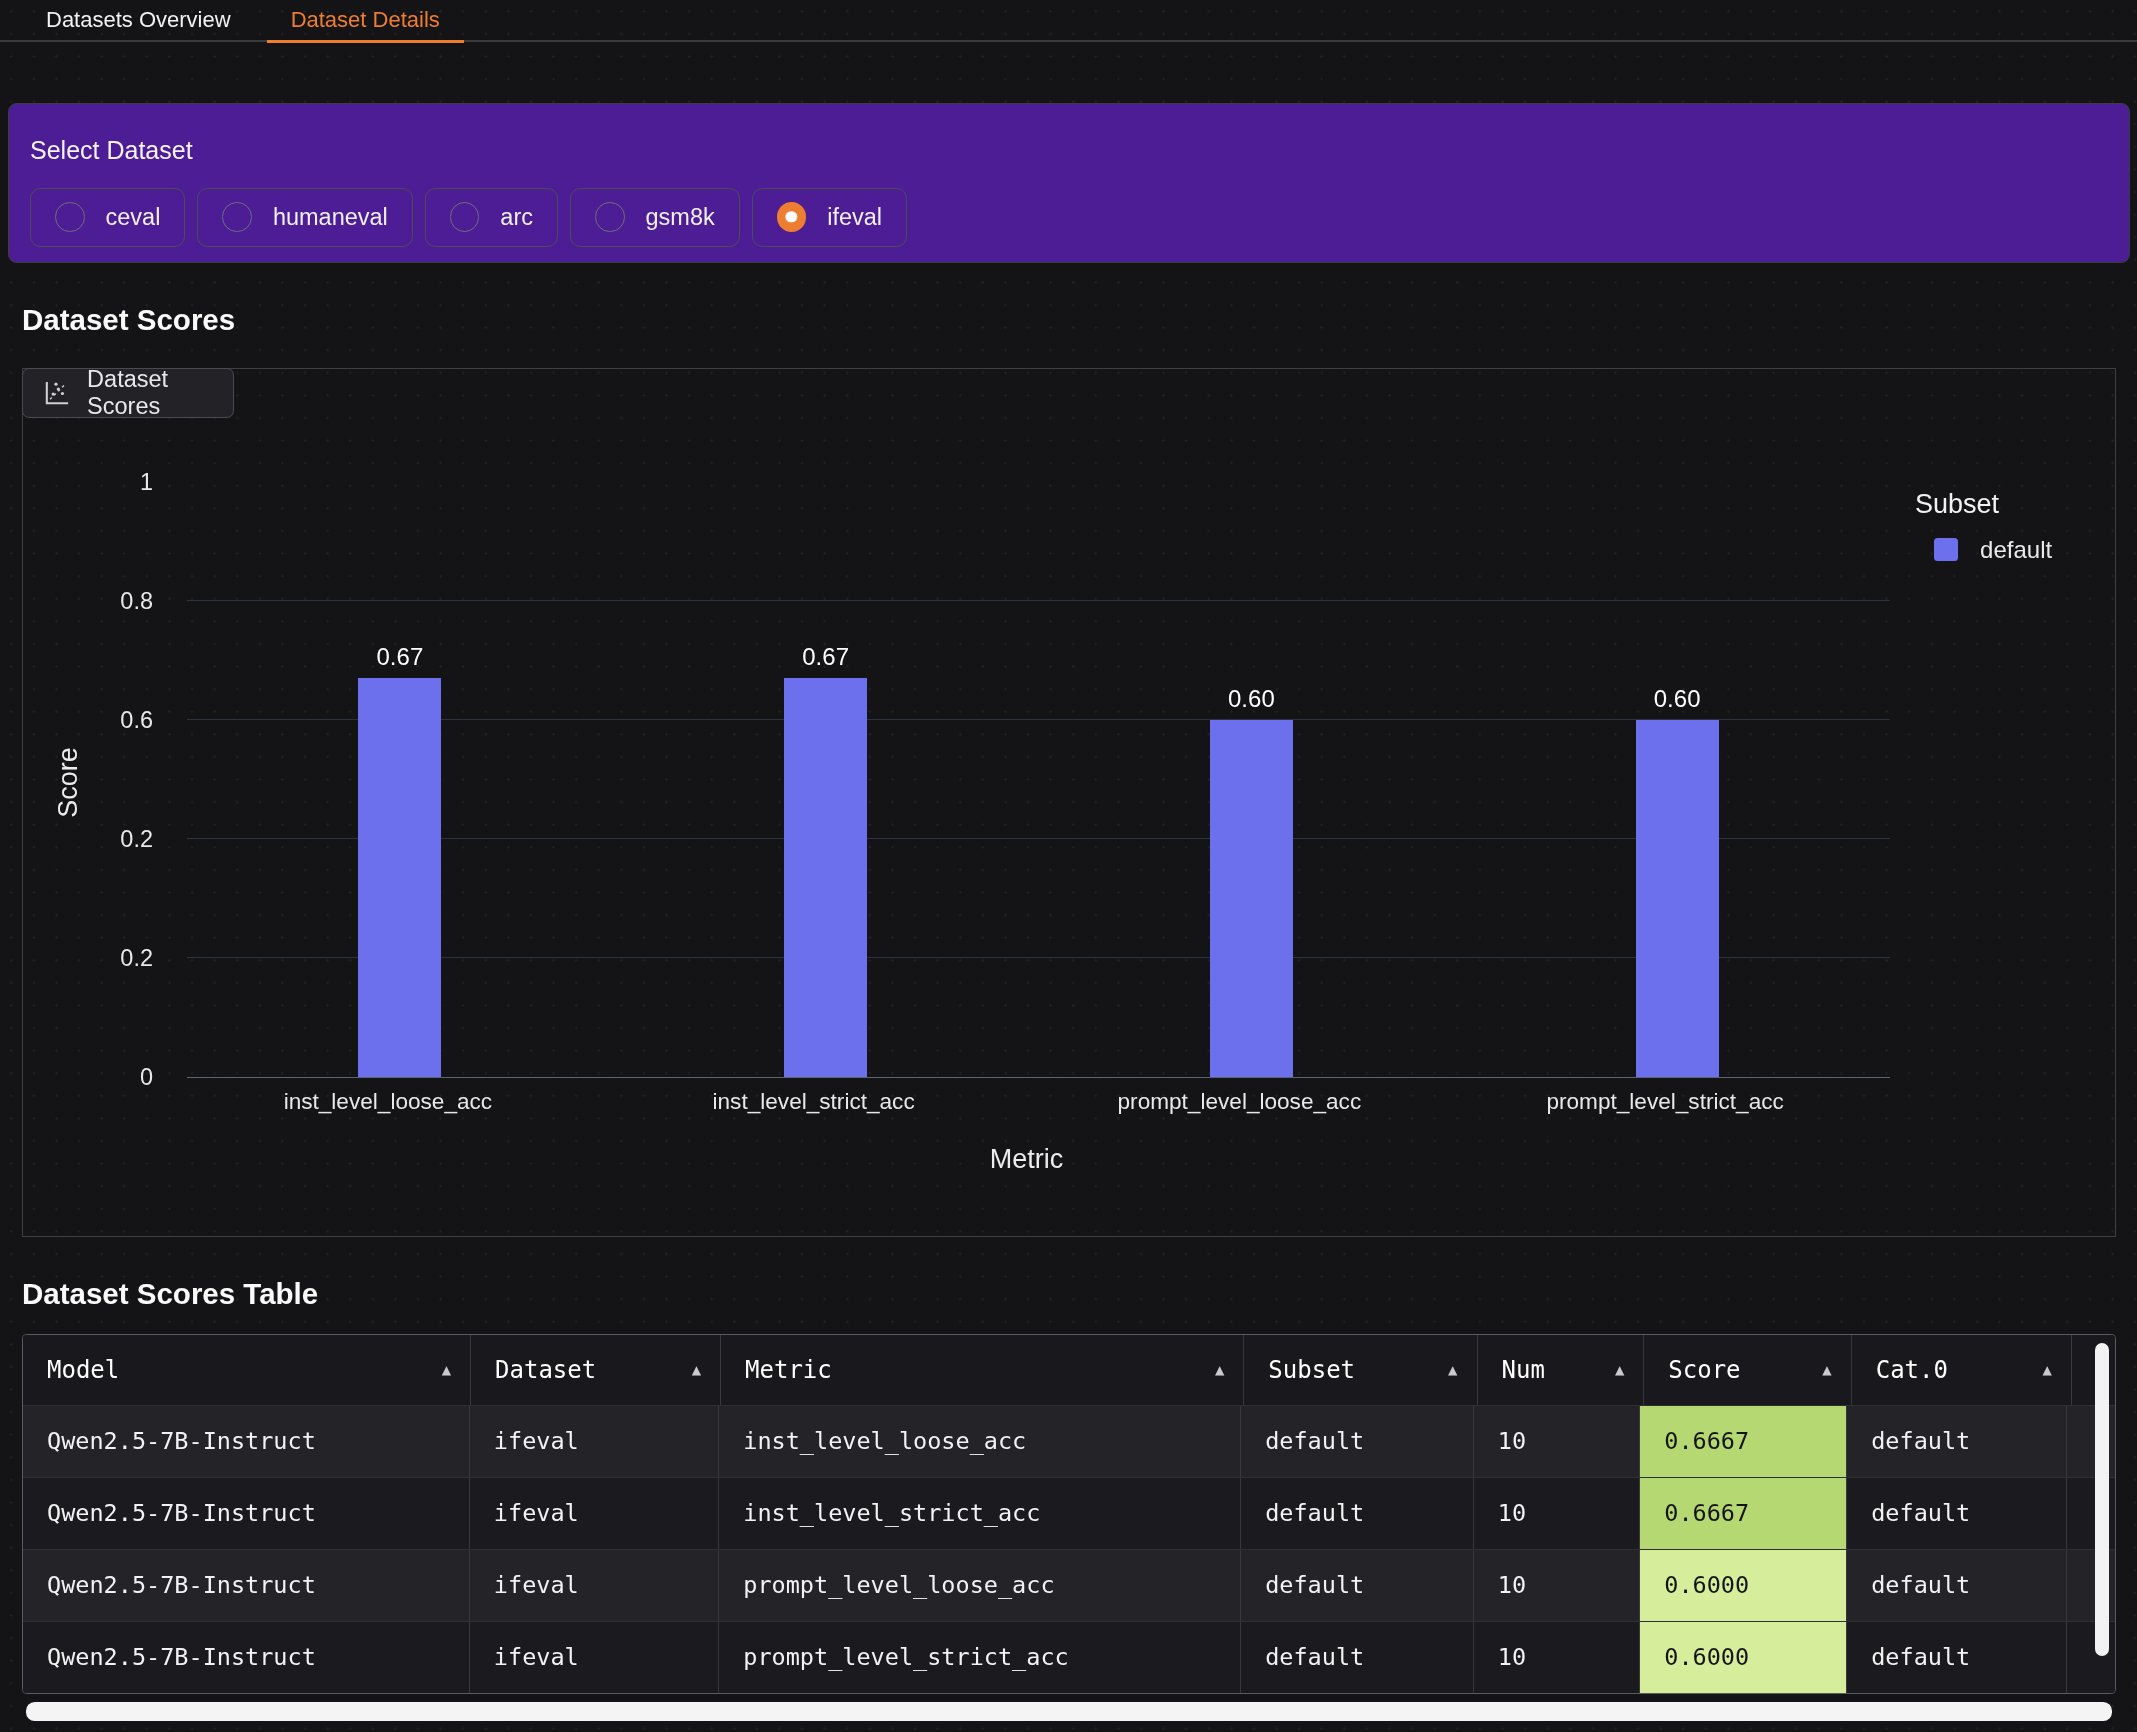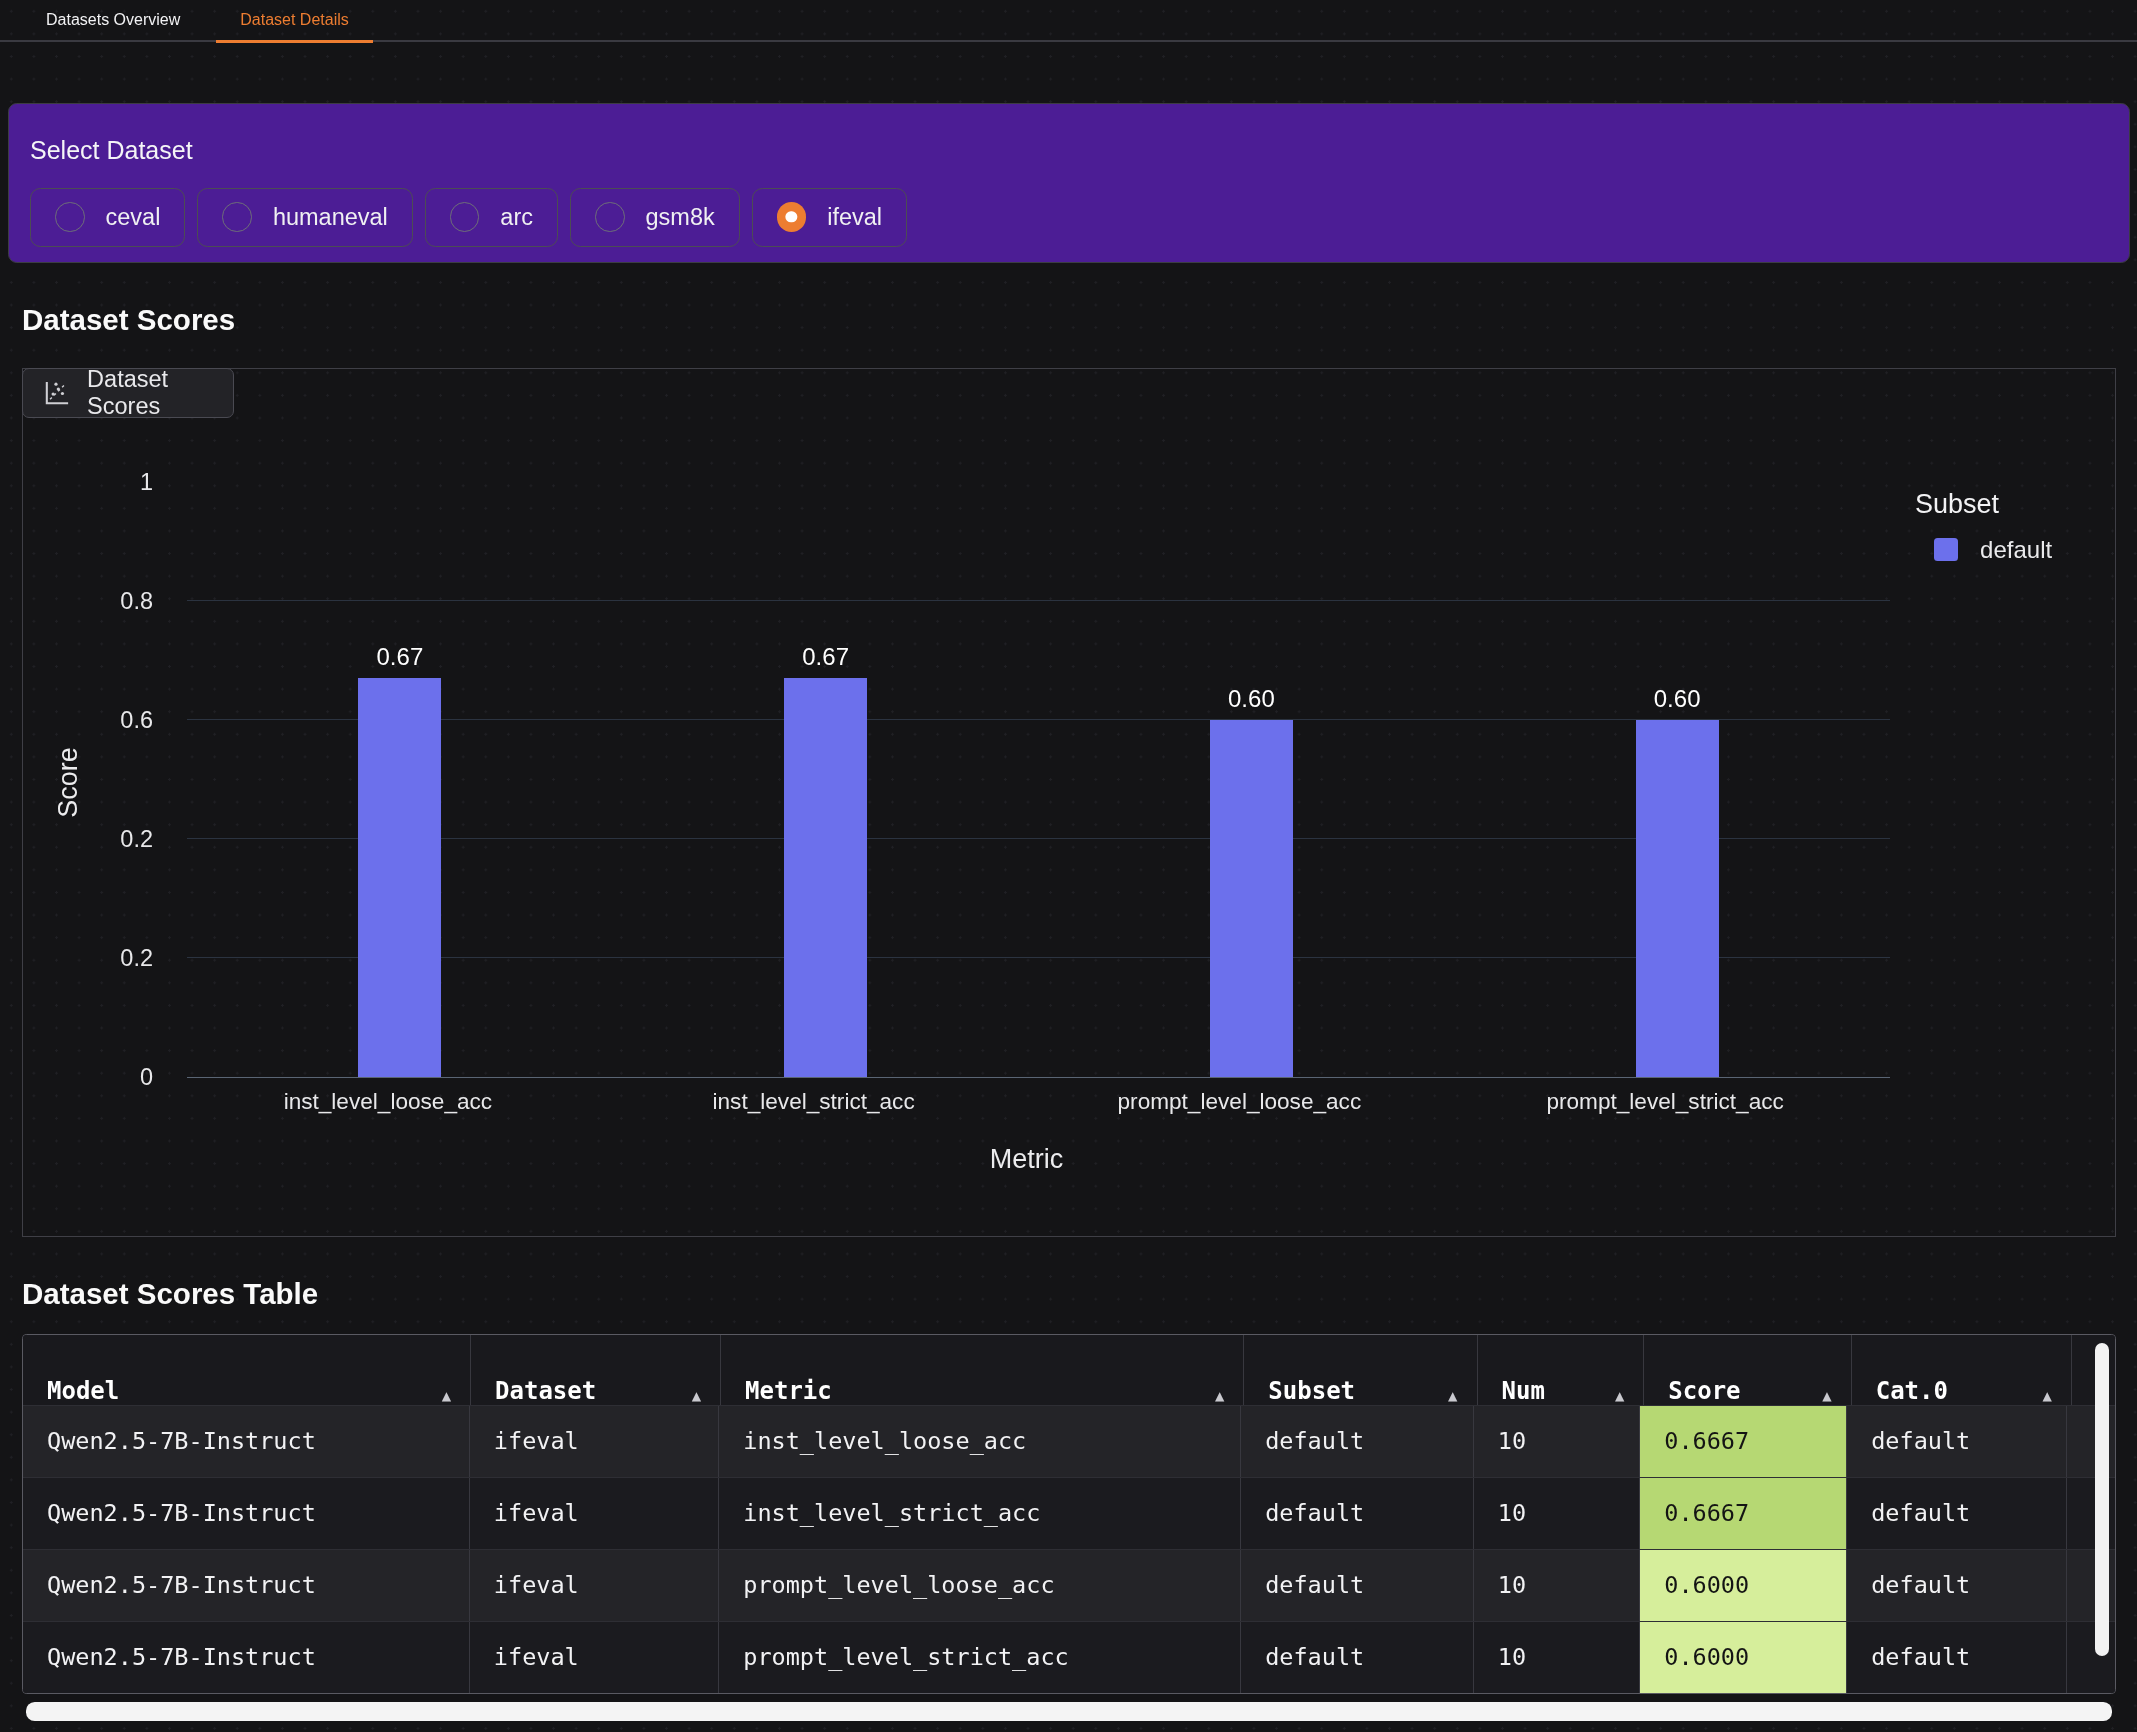--- a/index.html
+++ b/index.html
@@ -6,21 +6,21 @@
   body{
     width:2138px;height:1733px;position:relative;overflow:hidden;
     background-color:#141416;
     background-image:radial-gradient(#202024 1.2px, transparent 1.4px);
     background-size:22.6px 22.6px;
     font-family:"Liberation Sans", sans-serif;
     color:#ececf0;
   }
   
   .tabbar{display:flex;align-items:stretch;height:40px;border-bottom:2.6px solid #3a3a41;padding-left:22px;gap:12px;}
-  .tab{display:flex;align-items:center;padding:0 24px;font-size:16px;color:#f2f2f4;cursor:pointer;border-bottom:3.5px solid transparent;margin-bottom:-2.6px;}
+  .tab{display:flex;align-items:center;padding:0 24px;font-size:22px;color:#f2f2f4;cursor:pointer;border-bottom:3.5px solid transparent;margin-bottom:-2.6px;}
   .tab.active{color:var(--accent);border-bottom-color:var(--accent);}
   
   .select-panel{margin:61px 8px 0;background:#4c1d95;border:0.9px solid #3c3c43;border-radius:8.7px;height:160px;box-sizing:border-box;padding:32px 21px;}
   .select-title{font-size:25px;color:#f5f5f7;}
   .radio-row{display:flex;gap:12px;margin-top:22.6px;}
   .radio-box{display:flex;align-items:center;gap:21px;padding:0 24px;height:59px;border:0.9px solid #4c4c54;border-radius:10.4px;font-size:23.5px;color:#f0f0f2;cursor:pointer;box-sizing:border-box;}
   .radio{width:29.5px;height:29.5px;border-radius:50%;border:1.7px solid #6e6e78;box-sizing:border-box;position:relative;flex:0 0 auto;}
   .radio-box.selected .radio{border:none;background:var(--accent);}
   .radio-box.selected .radio::after{content:"";position:absolute;left:50%;top:50%;width:11.3px;height:11.3px;border-radius:50%;background:#fff;transform:translate(-50%,-50%);}
   
@@ -40,21 +40,21 @@
   .xlabel-cell{width:25%;text-align:center;}
   .axis-x-title{position:absolute;left:152px;top:775px;width:1703px;text-align:center;font-size:27px;color:#ececee;}
   .axis-y-title{position:absolute;left:-24px;top:398px;width:139px;text-align:center;font-size:27px;color:#ececee;transform:rotate(-90deg);}
   .legend{position:absolute;left:1892px;top:120px;}
   .legend-title{font-size:27px;color:#f2f2f4;}
   .legend-entry{display:flex;align-items:center;gap:22.6px;margin-top:15.6px;margin-left:19px;font-size:24px;color:#eaeaec;}
   .legend-swatch{width:23.5px;height:23.5px;border-radius:3.5px;flex:0 0 auto;}
   
   .table{position:relative;margin:22.6px 22px 0;border:0.9px solid #5a5a62;border-radius:4.3px;box-sizing:border-box;background:#1a1a1e;font-family:"DejaVu Sans Mono", monospace;overflow:hidden;}
   .thead{display:flex;height:70px;background:#19191d;}
-  .th{display:flex;align-items:flex-end;justify-content:space-between;padding:0 19px 0 24px;font-size:24px;font-weight:bold;color:#ffffff;border-right:0.9px solid #38383f;box-sizing:border-box;cursor:pointer;}
+  .th{display:flex;align-items:center;justify-content:space-between;padding:0 19px 0 24px;font-size:24px;font-weight:normal;color:#ffffff;border-right:0.9px solid #38383f;box-sizing:border-box;cursor:pointer;}
   .sort{font-size:15.6px;color:#c9c9cf;margin-left:12px;}
   .row{display:flex;height:71px;border-top:0.9px solid #2e2e34;}
   .row.odd{background:#242428;}
   .row.even{background:#1b1b1f;}
   .td{display:flex;align-items:center;padding:0 24px;font-size:23.5px;color:#f2f2f4;border-right:0.9px solid #38383f;box-sizing:border-box;overflow:hidden;white-space:nowrap;}
   .td.score{color:#141414;}
   .c0{width:452px;} .c1{width:252px;} .c2{width:528px;} .c3{width:235px;} .c4{width:168px;} .c5{width:209px;} .c6{width:222px;} .c7{flex:1;border-right:none;}
   .vscroll{position:absolute;right:6px;top:8.7px;bottom:37px;width:14px;background:#f2f2f2;border-radius:7px;cursor:pointer;}
   .hscroll{margin:8.7px 26px 0;height:19px;background:#f4f4f4;border-radius:8.7px;cursor:pointer;}
   :root{--accent:#ED7D31;}

